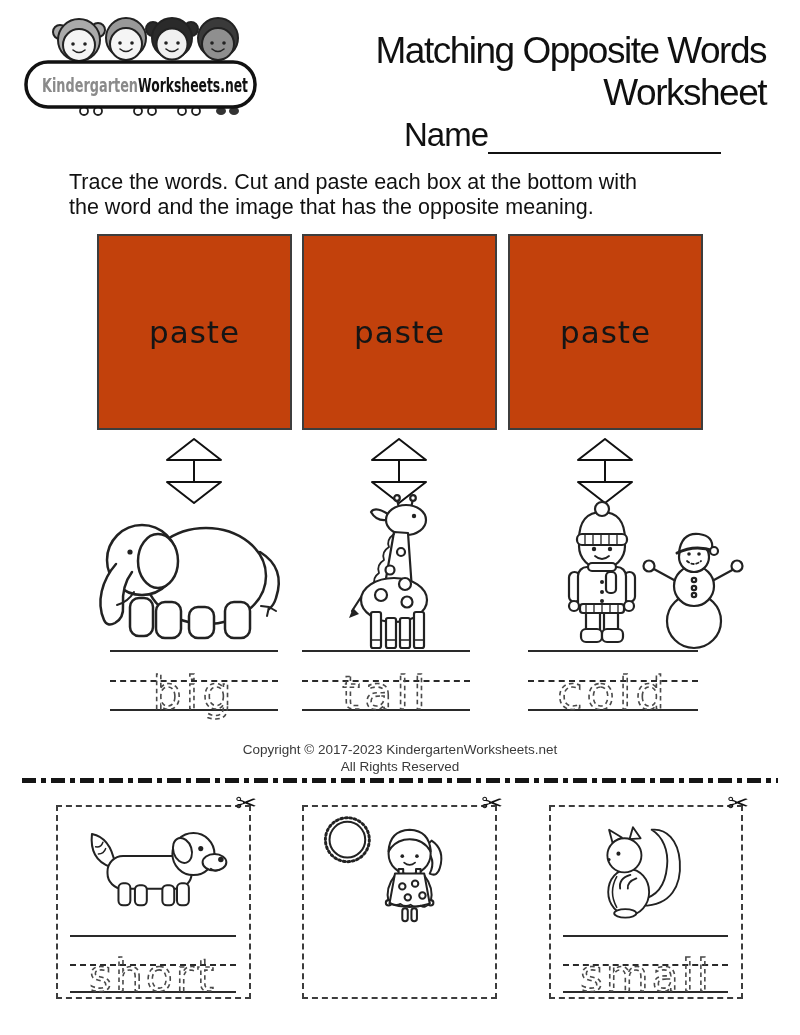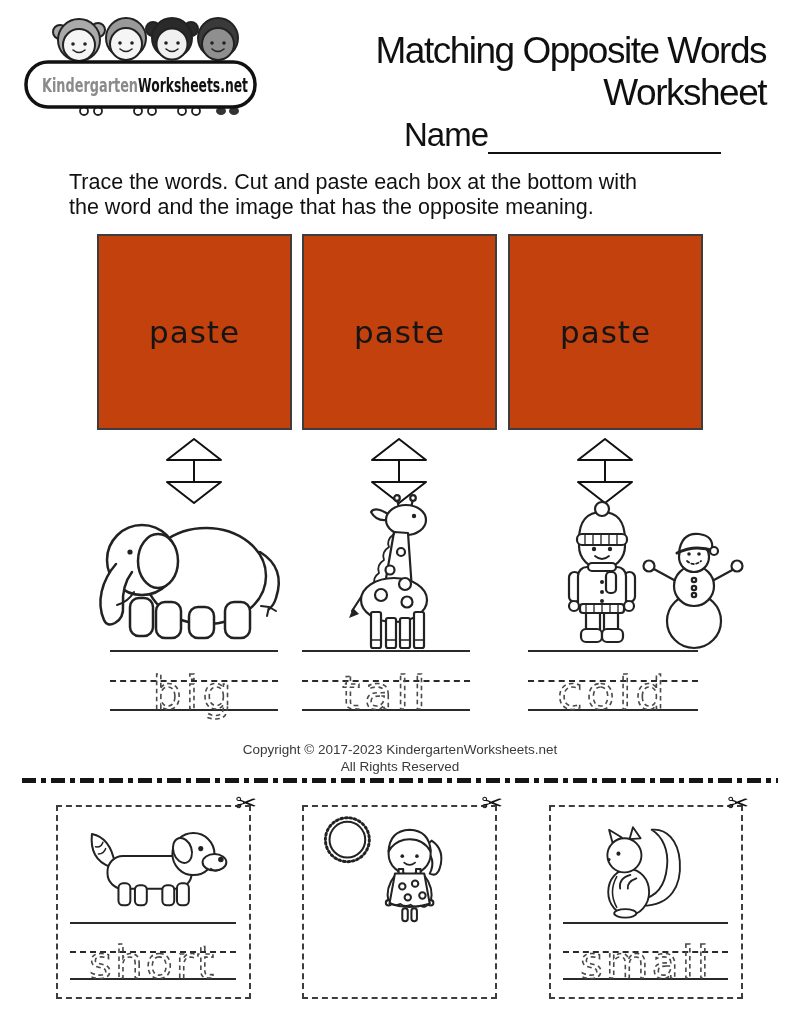--- a/index.html
+++ b/index.html
@@ -39,21 +39,21 @@
              font-size:13.5px;line-height:17px;color:#3a3a3a;margin-top:8px;}
 
   
   .cut-line{position:absolute;left:22px;top:778px;width:756px;height:5px;
     background:repeating-linear-gradient(90deg,#151515 0 14px,transparent 14px 19px,#151515 19px 24px,transparent 24px 29px);}
 
   
   .cutout{position:absolute;top:805px;height:190px;border:2.5px dashed #3d3d3d;background:#fff;}
   .scissors{position:absolute;top:-17px;right:-8px;font-size:26px;color:#111;
             font-family:"DejaVu Sans",sans-serif;line-height:1;}
-  .card-trace{position:absolute;left:12px;right:13px;top:115px;height:45px;}
+  .card-trace{position:absolute;left:12px;right:13px;top:128px;height:45px;}
 </style>
 </head>
 <body>
 
 <div class="page">
 
   <svg class="logo-svg" viewBox="0 0 238 112">
     <g stroke="#222" stroke-width="2">
 
       <circle cx="38" cy="26" r="7" fill="#aaa"></circle>

